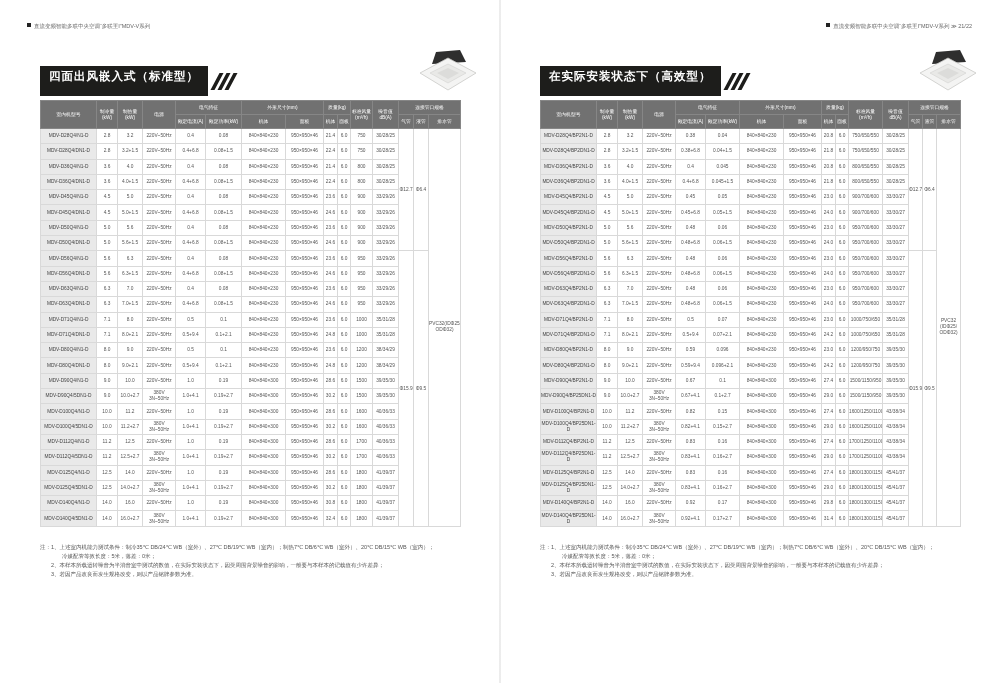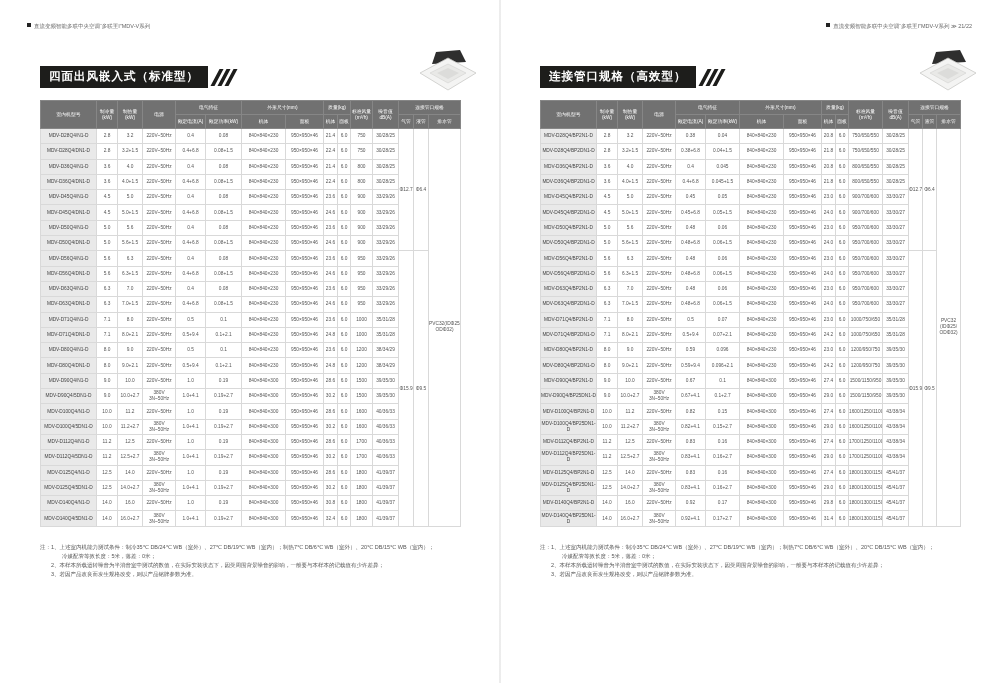--- a/index.html
+++ b/index.html
@@ -16,21 +16,21 @@
 
   
   .crumb{position:absolute;top:23px;font-size:5.5px;color:#666;white-space:nowrap;}
   .crumb-left{left:27px;}
   .crumb-right{right:28px;text-align:right;}
   .bullet{display:inline-block;width:4px;height:4px;background:#222;margin-right:3px;vertical-align:1px;}
 
   
   .title-row{position:absolute;top:66px;left:40px;display:flex;align-items:center;}
   .title-bar{background:#1d1d1b;color:#fff;font-size:11.5px;font-weight:bold;
-    padding:3px 9px 4px 9px;letter-spacing:1px;white-space:nowrap;}
+    padding:3px 9px 12px 9px;letter-spacing:1px;white-space:nowrap;}
   .sl{display:inline-block;width:4px;height:17px;background:#1d1d1b;
     transform:skewX(-28deg);margin-left:3px;}
   .sl:first-of-type{margin-left:7px;}
 
   
   .unit-pic{position:absolute;top:46px;left:416px;}
 
   
   table.spec{position:absolute;top:100px;left:40px;width:420px;
     border-collapse:collapse;table-layout:fixed;}
@@ -496,21 +496,21 @@
     <div class="note-num">2、本样本所载运转噪音为半消音室中测试的数值，在实际安装状态下，因受周围背景噪音的影响，一般要与本样本的记载值有少许差异；</div>
     <div class="note-num">3、若因产品改良而发生规格改变，则以产品铭牌参数为准。</div>
   </div>
 </div>
 
 <div class="page page-right">
   <div class="crumb crumb-right">
     <span class="bullet"></span><span>直流变频智能多联中央空调“多联王Ⅰ”MDV-V系列 ≫ 21/22</span>
   </div>
   <div class="title-row">
-    <div class="title-bar">连接管口规格（高效型）</div>
+    <div class="title-bar">在实际安装状态下（高效型）</div>
     <span class="sl"></span>
       <span class="sl"></span>
       <span class="sl"></span>
   </div>
   <svg class="unit-pic" width="64" height="48" viewBox="0 0 64 48">
     <polygon points="20,6 44,4 50,16 16,18" fill="#2e2e2e"></polygon>
     <polygon points="32,12 60,27 32,44 4,27" fill="#f4f4f3" stroke="#c9c9c7" stroke-width="0.8"></polygon>
     <polygon points="32,18 50,27 32,37 14,27" fill="#e9e9e7" stroke="#d2d2d0" stroke-width="0.6"></polygon>
     <polygon points="32,22 43,27 32,33 21,27" fill="#dcdcda"></polygon>
   </svg>

